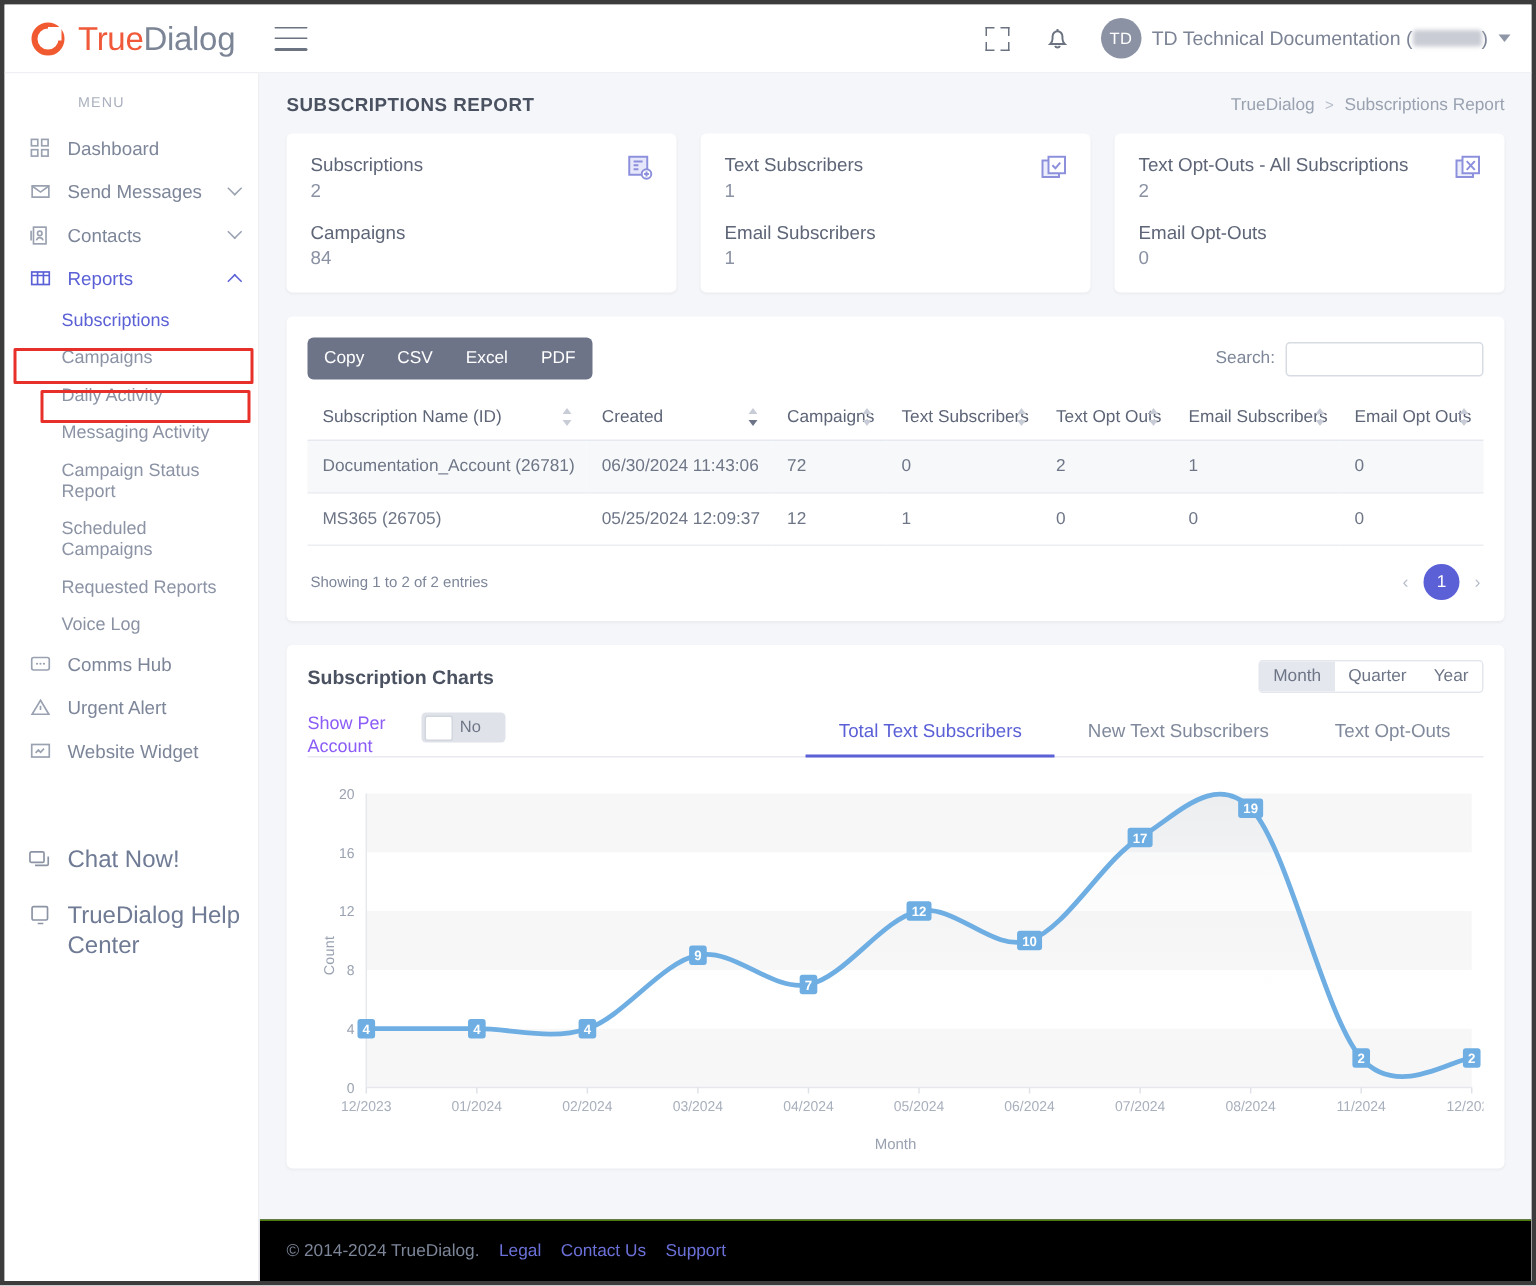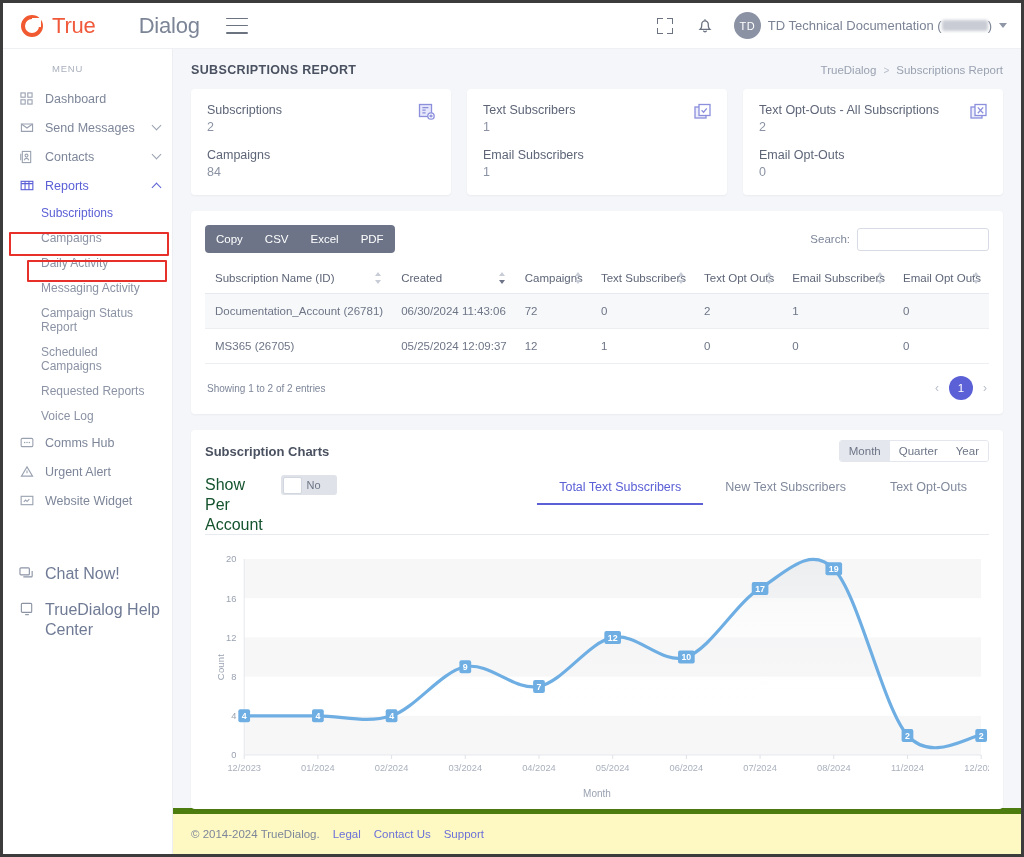--- a/index.html
+++ b/index.html
@@ -36,21 +36,21 @@
     background: #fff;
   }
   .logo-mark::after {
     content: ""; position: absolute;
     right: -2px; top: -1px;
     width: 9px; height: 9px; background: #fff;
     transform: rotate(0deg);
   }
   .logo-text { font-size: 22px; letter-spacing: -.2px; }
   .logo-text .t1 { color: #f0593a; }
-  .logo-text .t2 { color: #7c8596; margin-left: 43px; }
+  .logo-text .t2 { color: #7c8596; }
   .hamburger {
     margin-left: 26px; width: 22px; height: 16px;
     display: flex; flex-direction: column; justify-content: space-between;
     cursor: pointer;
   }
   .hamburger i { display: block; height: 1.6px; background: #6b7280; border-radius: 1px; }
   .topbar-right { margin-left: auto; display: flex; align-items: center; gap: 18px; }
   .icon-btn { width: 22px; height: 22px; display: flex; align-items: center; justify-content: center; cursor: pointer; color: #6b7280; }
   .expand-ic { width: 16px; height: 16px; position: relative; }
   .expand-ic span { position: absolute; width: 6px; height: 6px; border: 1.6px solid #6b7280; }
@@ -212,21 +212,21 @@
   }
   .cp-title { font-size: 13px; color: #4a5160; font-weight: bold; }
   .gran {
     position: absolute; right: 14px; top: 10px;
     display: inline-flex; border: 1px solid #e3e6ec; border-radius: 3px; overflow: hidden;
   }
   .gran div { font-size: 11.5px; color: #6d7586; padding: 4px 9px; cursor: pointer; background: #fff; }
   .gran div.on { background: #e4e7ee; }
   .cp-controls { display: flex; align-items: flex-start; margin-top: 16px; }
   .spa { display: flex; align-items: flex-start; gap: 14px; }
-  .spa-lbl { font-size: 16px; color: #14532d; width: 62px; line-height: 1.25; }
+  .spa-lbl { font-size: 12px; color: #8b5cf6; width: 62px; line-height: 1.25; }
   .toggle {
     width: 56px; height: 20px; border-radius: 3px; background: #dfe2e8;
     display: flex; align-items: center; cursor: pointer; position: relative;
   }
   .toggle .knob { width: 19px; height: 17px; background: #fff; border-radius: 2px; margin-left: 1.5px; border: 1px solid #d2d6de;}
   .toggle .tg-txt { font-size: 11px; color: #6d7586; margin-left: 5px; }
   .tabs { margin-left: auto; display: flex; gap: 0; flex: 1; justify-content: flex-end; }
   .tab {
     font-size: 12.5px; color: #818a9c; padding: 5px 22px 9px 22px;
     cursor: pointer; border-bottom: 2px solid transparent; white-space: nowrap;
@@ -243,21 +243,21 @@
   }
   .xlabel { text-align: center; font-size: 10px; color: #9aa2b1; margin-top: 3px; }
   svg.plot { display: block; width: 100%; height: 100%; }
   .ytick { font-size: 9.5px; fill: #9aa2b1; }
   .xtick { font-size: 9.5px; fill: #a9b0bd; }
   .dp-box { fill: #6eaee3; }
   .dp-txt { font-size: 9px; fill: #fff; font-weight: bold; }
 
   
   .footer {
-    background: #fef9c3; border-top: 6px solid #4d7c0f;
+    background: #000000; border-top: 1px solid #4d7c0f;
     padding: 14px 18px; display: flex; align-items: flex-start; gap: 13px;
     font-size: 11.5px;
   }
   .footer .cpy { color: #7d8699; }
   .footer a { color: #6b70d8; text-decoration: none; cursor: pointer; }
 </style>
 </head>
 <body>
 
 <div class="frame">

